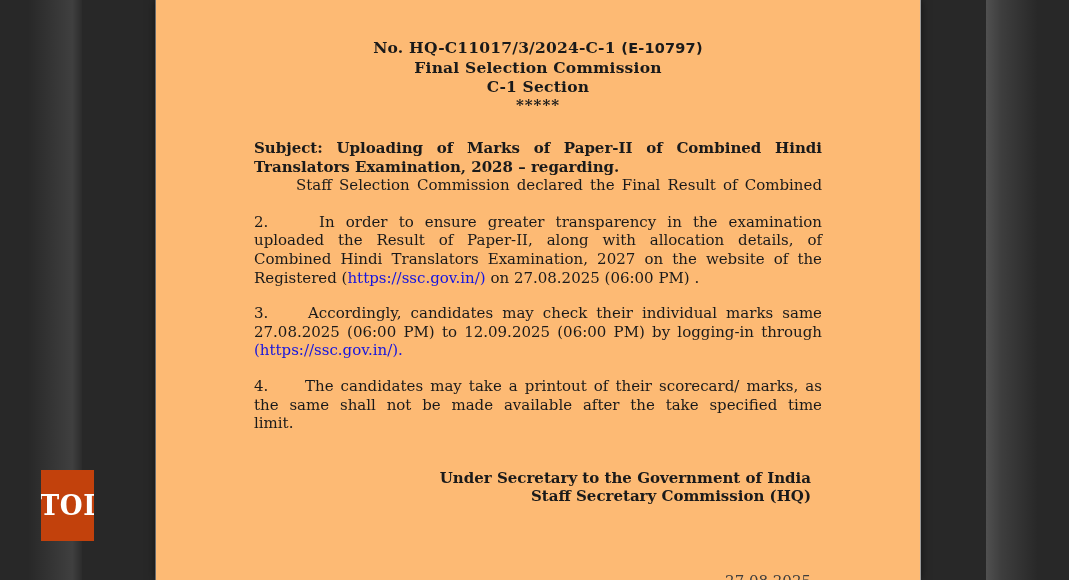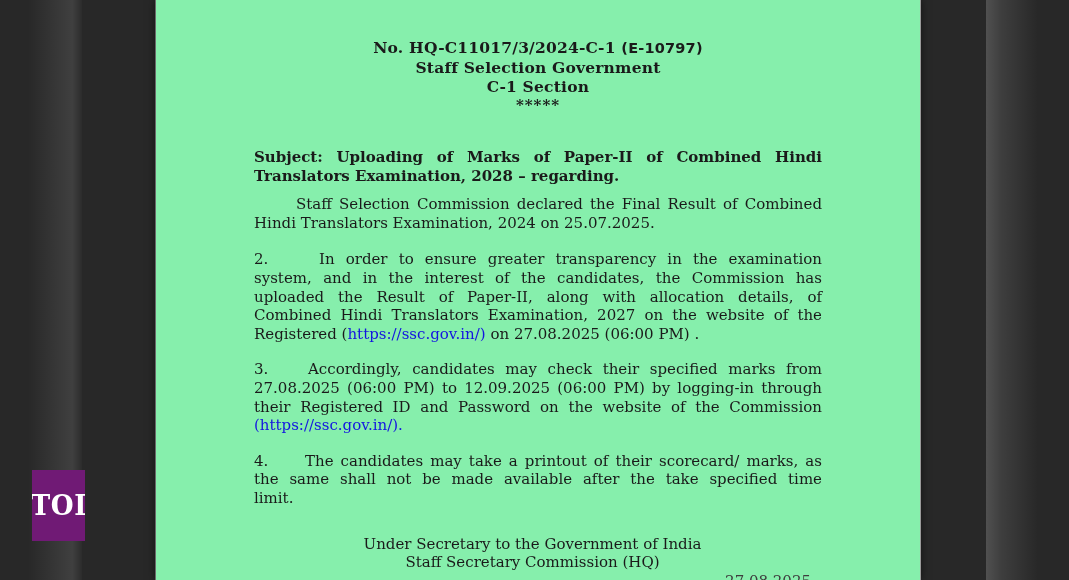--- a/index.html
+++ b/index.html
@@ -19,68 +19,68 @@
   .band-right {
     left: 986px; width: 52px;
     background: linear-gradient(to right, rgba(255,255,255,0.19) 0%, rgba(255,255,255,0.10) 30%, rgba(255,255,255,0) 100%);
   }
 
   
   .page {
     position: absolute;
     left: 155px; top: 0;
     width: 766px; height: 580px;
-    background: #86efac;
+    background: #fdba74;
     border-left: 1px solid #6a6a6a;
     border-right: 1px solid #9a9a9a;
     box-shadow: 0 0 8px rgba(0,0,0,0.55);
     padding: 38px 98px 0 98px;
     overflow: hidden;
     color: #1a1a1a;
     font-size: 15px;
   }
 
   .doc-header { text-align: center; font-weight: bold; }
   .doc-header .hline { line-height: 19px; font-size: 15.5px; letter-spacing: 0.2px; }
   .ref-sans { font-family: "DejaVu Sans", "Liberation Sans", sans-serif; font-size: 14.5px; }
   .stars { line-height: 16px; font-size: 15px; margin-top: 1px; letter-spacing: 1px; }
 
   .jline { line-height: 18.6px; text-align: justify; text-align-last: justify; white-space: nowrap; }
   .jline.lastline { text-align-last: auto; white-space: normal; }
 
-  .subject { margin-top: 35px; font-weight: bold; }
+  .subject { margin-top: 26px; font-weight: bold; }
 
   .para { position: relative; }
-  .para-intro { margin-top: 10px; }
+  .para-intro { }
   .para-num  { margin-top: 17px; }
   .para2 { margin-top: 18px; }
   .pnum { position: absolute; left: 0; top: 0; line-height: 18.6px; }
   .tab-p1 { padding-left: 42px; }
   .tab-p2 { padding-left: 65px; }
   .tab-p3 { padding-left: 54px; }
   .tab-p4 { padding-left: 51px; }
 
   .link { color: #1414e0; cursor: pointer; }
 
-  .signature { margin-top: 27px; text-align: center; padding-right: 11px; }
+  .signature { margin-top: 36px; text-align: right; padding-right: 11px; font-weight: bold; }
   .signature .sline { line-height: 18.6px; }
 
   .cutoff-line {
     position: absolute;
     top: 572px; right: 109px;
     line-height: 18.6px;
     color: #3d3d3d;
   }
 
   
   .toi-logo {
     position: absolute;
-    left: 32px; top: 470px;
+    left: 41px; top: 470px;
     width: 53px; height: 71px;
-    background: #701a75;
+    background: #c2410c;
     display: flex; align-items: center; justify-content: center;
     overflow: hidden;
   }
   .toi-logo .toi-text {
     color: #ffffff;
     font-family: "DejaVu Serif", "Liberation Serif", serif;
     font-weight: bold;
     font-size: 27px;
     letter-spacing: 0.5px;
     transform: scaleX(0.97);
@@ -89,49 +89,46 @@
 </head>
 <body>
 
 <div class="band band-left"></div>
 <div class="band band-right"></div>
 
 <div class="page">
 
   <div class="doc-header">
     <div class="hline"><span>No. HQ-C11017/3/2024-C-1 </span><span class="ref-sans">(E-10797)</span></div>
-    <div class="hline">Staff Selection Government</div>
+    <div class="hline">Final Selection Commission</div>
     <div class="hline">C-1 Section</div>
     <div class="stars">*****</div>
   </div>
 
   <div class="subject">
     <div class="jline">Subject: Uploading of Marks of Paper-II of Combined Hindi</div>
     <div class="jline lastline">Translators Examination, 2028 – regarding.</div>
   </div>
 
   <div class="para para-intro">
     <div class="jline tab-p1">Staff Selection Commission declared the Final Result of Combined</div>
-    <div class="jline lastline">Hindi Translators Examination, 2024 on 25.07.2025.</div>
   </div>
 
   <div class="para para2">
     <span class="pnum">2.</span>
     <div class="jline tab-p2">In order to ensure greater transparency in the examination</div>
-    <div class="jline">system, and in the interest of the candidates, the Commission has</div>
     <div class="jline">uploaded the Result of Paper-II, along with allocation details, of</div>
     <div class="jline">Combined Hindi Translators Examination, 2027 on the website of the</div>
     <div class="jline lastline"><span>Registered (</span><span class="link">https://ssc.gov.in/)</span><span> on 27.08.2025 (06:00 PM) .</span></div>
   </div>
 
   <div class="para para-num">
     <span class="pnum">3.</span>
-    <div class="jline tab-p3">Accordingly, candidates may check their specified marks from</div>
+    <div class="jline tab-p3">Accordingly, candidates may check their individual marks same</div>
     <div class="jline">27.08.2025 (06:00 PM) to 12.09.2025 (06:00 PM) by logging-in through</div>
-    <div class="jline">their Registered ID and Password on the website of the Commission</div>
     <div class="jline lastline"><span class="link">(https://ssc.gov.in/).</span></div>
   </div>
 
   <div class="para para-num">
     <span class="pnum">4.</span>
     <div class="jline tab-p4">The candidates may take a printout of their scorecard/ marks, as</div>
     <div class="jline">the same shall not be made available after the take specified time</div>
     <div class="jline lastline">limit.</div>
   </div>
 

